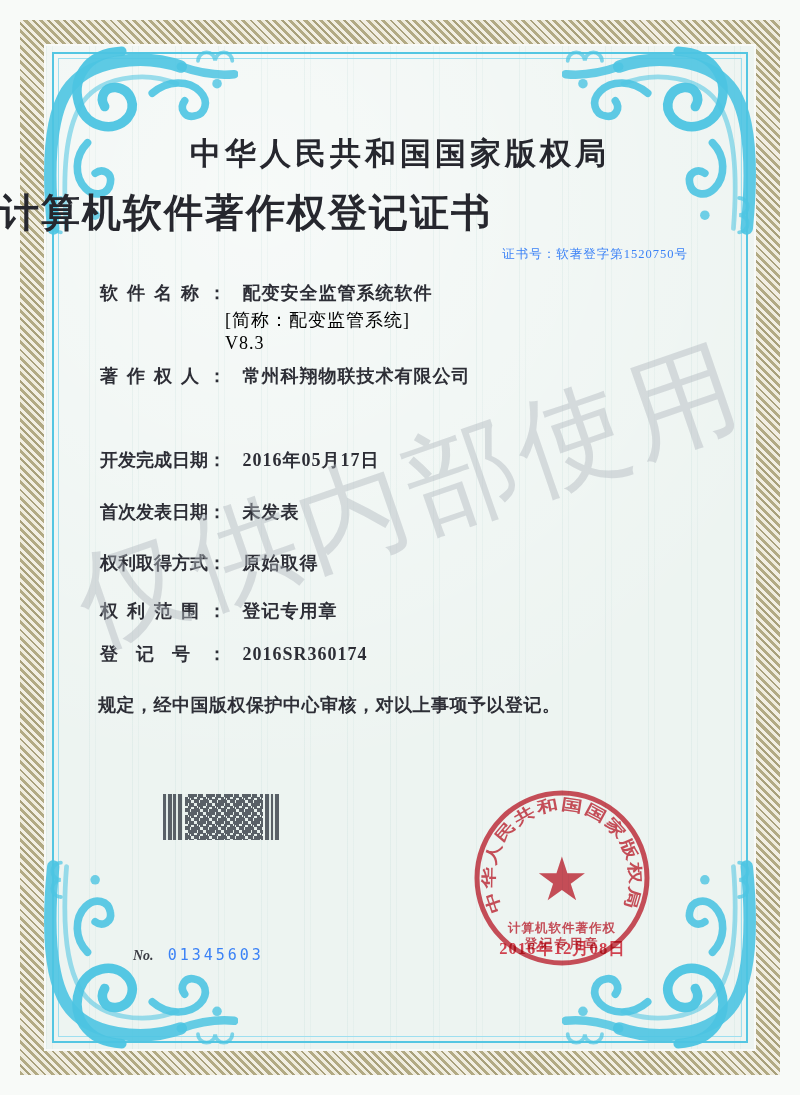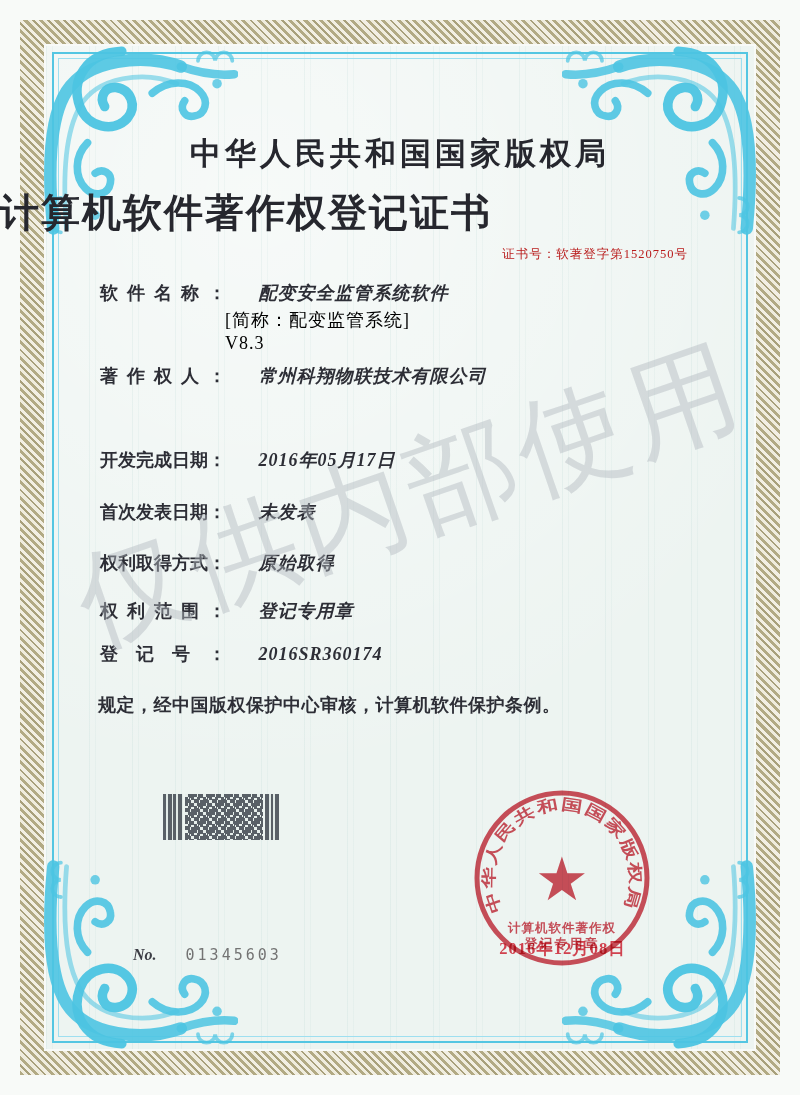--- a/index.html
+++ b/index.html
@@ -43,30 +43,30 @@
     text-align:center;font-size:31px;font-weight:700;
     letter-spacing:4px;color:#26272e;z-index:4;
   }
   .cert-title{
     position:absolute;left:0;right:0;top:186px;
     text-align:left;font-size:39px;font-weight:700;
     letter-spacing:2px;color:#26272e;z-index:4;
   }
   .certno{
     position:absolute;right:112px;top:246px;
-    font-size:12.5px;color:#b91c1c;letter-spacing:1px;z-index:4;
+    font-size:12.5px;color:#3b82f6;letter-spacing:1px;z-index:4;
   }
   
   .field{position:absolute;left:100px;z-index:4;color:#2d2e36;font-size:18px;font-weight:700;white-space:nowrap;}
   .flabel{display:inline-block;}
   .ls0{letter-spacing:0;}
   .ls4{letter-spacing:0.5em;}
   .ls3{letter-spacing:1em;}
   .fcolon{display:inline-block;}
-  .fvalue{display:inline-block;margin-left:28px;letter-spacing:1px;font-style:italic;}
+  .fvalue{display:inline-block;margin-left:12px;letter-spacing:1px;}
   .subvalue{position:absolute;left:225px;z-index:4;color:#000000;font-size:18px;font-weight:400;letter-spacing:1px;white-space:nowrap;}
   
   .statement{position:absolute;left:98px;width:615px;top:680px;z-index:4;color:#2d2e36;font-size:18px;font-weight:700;line-height:50px;letter-spacing:0.5px;}
   .statement .l1{text-indent:2em;}
   
   .barcode{position:absolute;left:163px;top:794px;width:116px;height:46px;display:flex;opacity:.82;z-index:4;}
   .bc-left{width:20px;background:repeating-linear-gradient(90deg,#394049 0 3px,#dfe9e6 3px 5px,#394049 5px 9px,#dfe9e6 9px 10px);}
   .bc-mid{flex:1;margin:0 2px;
     background-image:
       repeating-conic-gradient(#394049 0% 25%, rgba(0,0,0,0) 0% 50%),
@@ -85,22 +85,22 @@
   }
   
   .seal{position:absolute;left:470px;top:786px;width:185px;height:185px;z-index:7;mix-blend-mode:multiply;}
   .seal-date{
     position:absolute;left:460px;top:938px;width:205px;
     text-align:center;font-size:16.5px;font-weight:700;
     color:#d0424f;letter-spacing:1px;z-index:5;
   }
   
   .serial{position:absolute;left:133px;top:946px;z-index:4;white-space:nowrap;}
-  .serial .prefix{font-style:italic;font-weight:700;font-size:16px;color:#3c3d45;margin-right:29px;}
-  .serial .num{font-family:"DejaVu Sans Mono", monospace;font-size:15px;color:#737373;letter-spacing:3px;text-align:right;}
+  .serial .prefix{font-style:italic;font-weight:700;font-size:14px;color:#3c3d45;margin-right:14px;}
+  .serial .num{font-family:"DejaVu Sans Mono", monospace;font-size:15px;color:#3b82f6;letter-spacing:3px;text-align:right;}
   .hidden-defs{position:absolute;width:0;height:0;overflow:hidden;}
 </style>
 </head>
 <body>
 
 <div class="page">
 
   <svg class="hidden-defs" aria-hidden="true">
     <symbol id="corner-flourish" viewBox="0 0 210 210">
       <g fill="none" stroke="#4cc4e2" stroke-linecap="round">
@@ -173,21 +173,21 @@
     <span class="flabel ls4">权利范围</span><span class="fcolon">：</span>
     <span class="fvalue">登记专用章</span>
   </div>
 
   <div class="field" style="top:642px">
     <span class="flabel ls3">登记号</span><span class="fcolon">：</span>
     <span class="fvalue">2016SR360174</span>
   </div>
 
   <div class="statement">
-    <div class="l2">规定，经中国版权保护中心审核，计算机软件保护条例。</div>
+    <div class="l2">规定，经中国版权保护中心审核，对以上事项予以登记。</div>
   </div>
 
   <div class="barcode">
     <div class="bc-left"></div>
     <div class="bc-mid"></div>
     <div class="bc-right"></div>
   </div>
 
   <div class="watermark">仅供内部使用</div>
 

